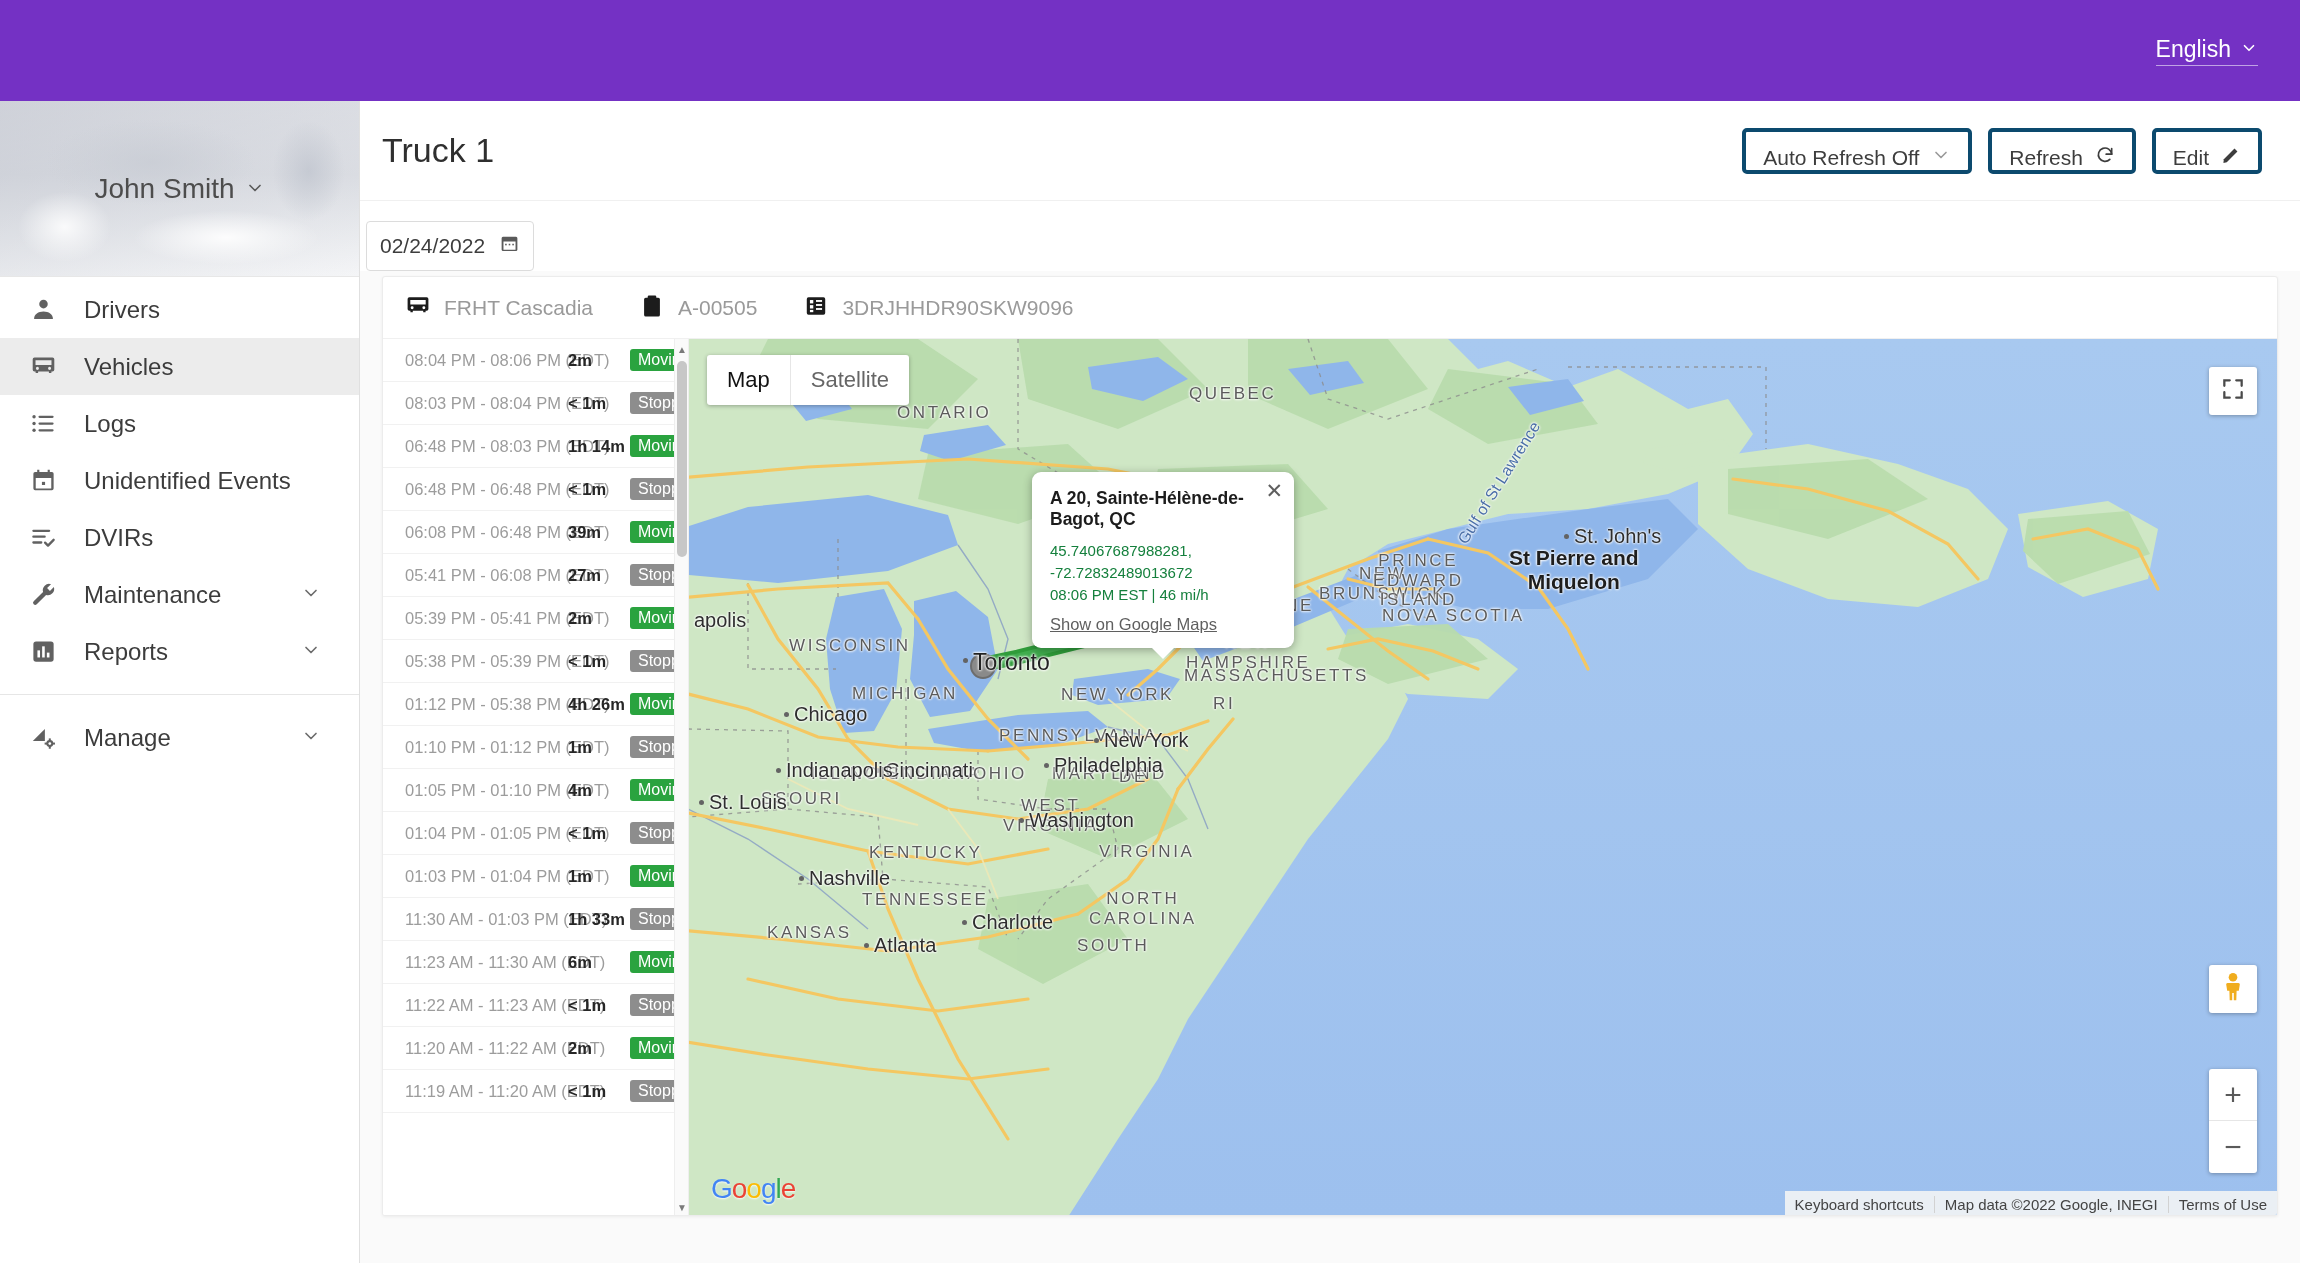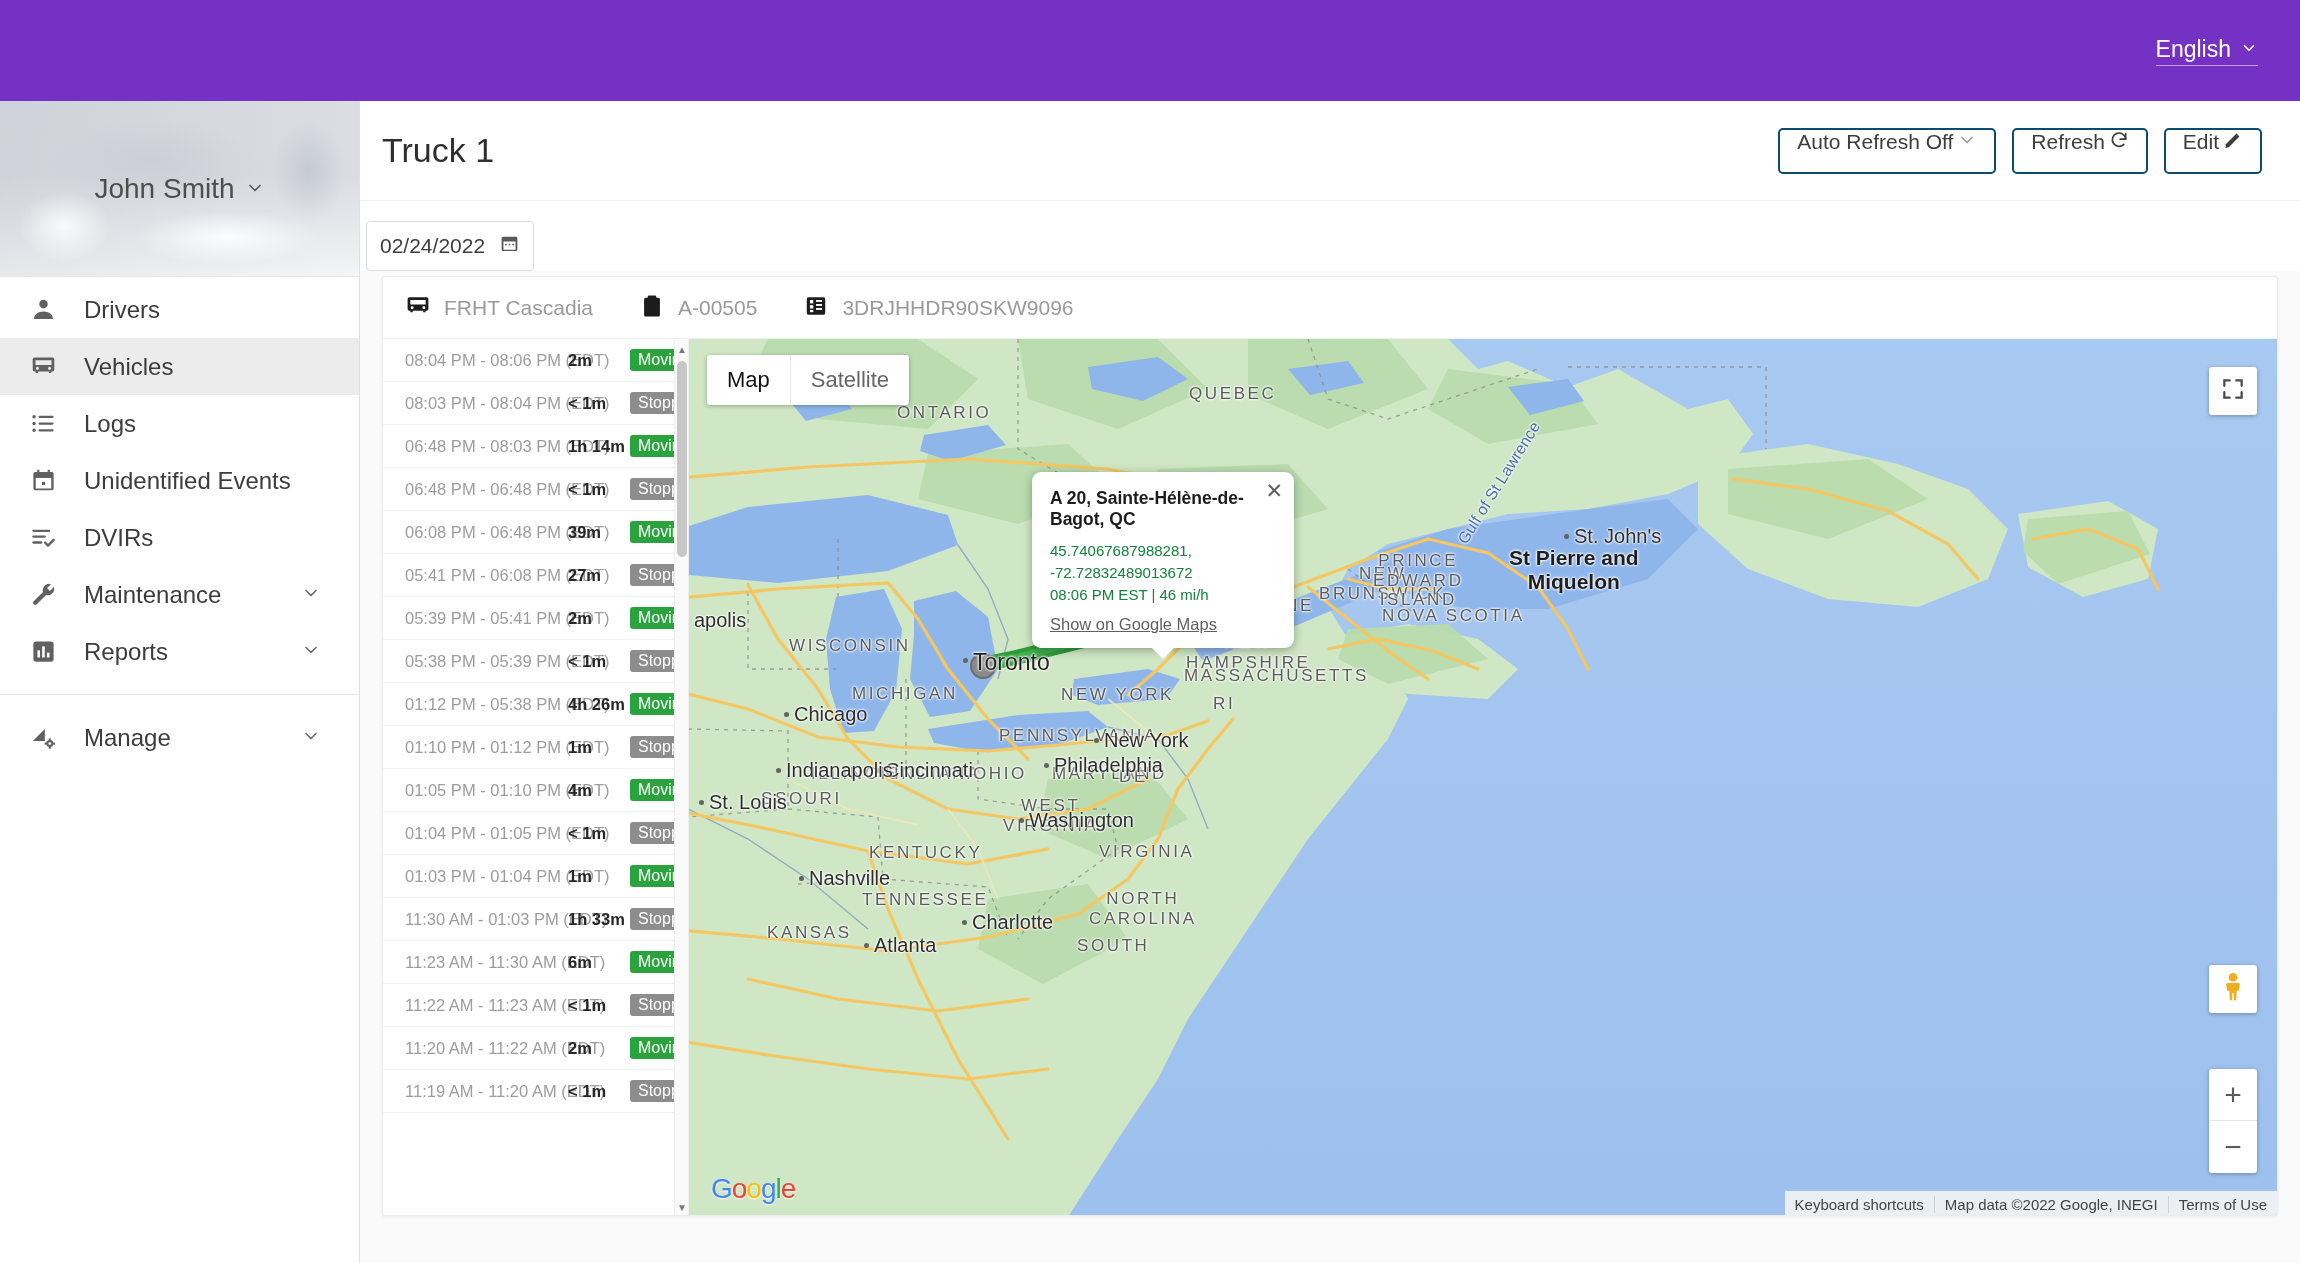--- a/index.html
+++ b/index.html
@@ -91,22 +91,22 @@
     height: 100px; background: #fff; position: relative;
     display: flex; align-items: center; padding: 0 0 0 22px;
     border-bottom: 1px solid #f0f0f0;
   }
   .page-title { font-size: 34px; color: #2f2f2f; font-weight: 400; }
   .header-actions {
     position: absolute; right: 38px; top: 27px;
     display: flex; gap: 16px; align-items: center;
   }
   .hbtn {
-    border: 2px solid #0c4a6e; background: #fff; border-radius: 5px;
-    height: 46px; padding: 0 17px; display: flex; align-items: flex-start; gap: 4px;
+    border: 4px solid #0c4a6e; background: #fff; border-radius: 5px;
+    height: 46px; padding: 0 17px; display: flex; align-items: flex-end; gap: 12px;
     font-size: 21px; color: #3d3d3d; cursor: pointer;
   }
   .hbtn svg { width: 20px; height: 20px; }
 
   .date-row { padding: 20px 0 0 6px; background: #fff; }
   .date-field {
     width: 168px; height: 50px; border: 1px solid #dcdcdc; border-radius: 4px;
     background: #fff; display: flex; align-items: center; justify-content: space-between;
     padding: 0 13px; font-size: 21px; color: #3d3d3d; cursor: pointer;
   }

